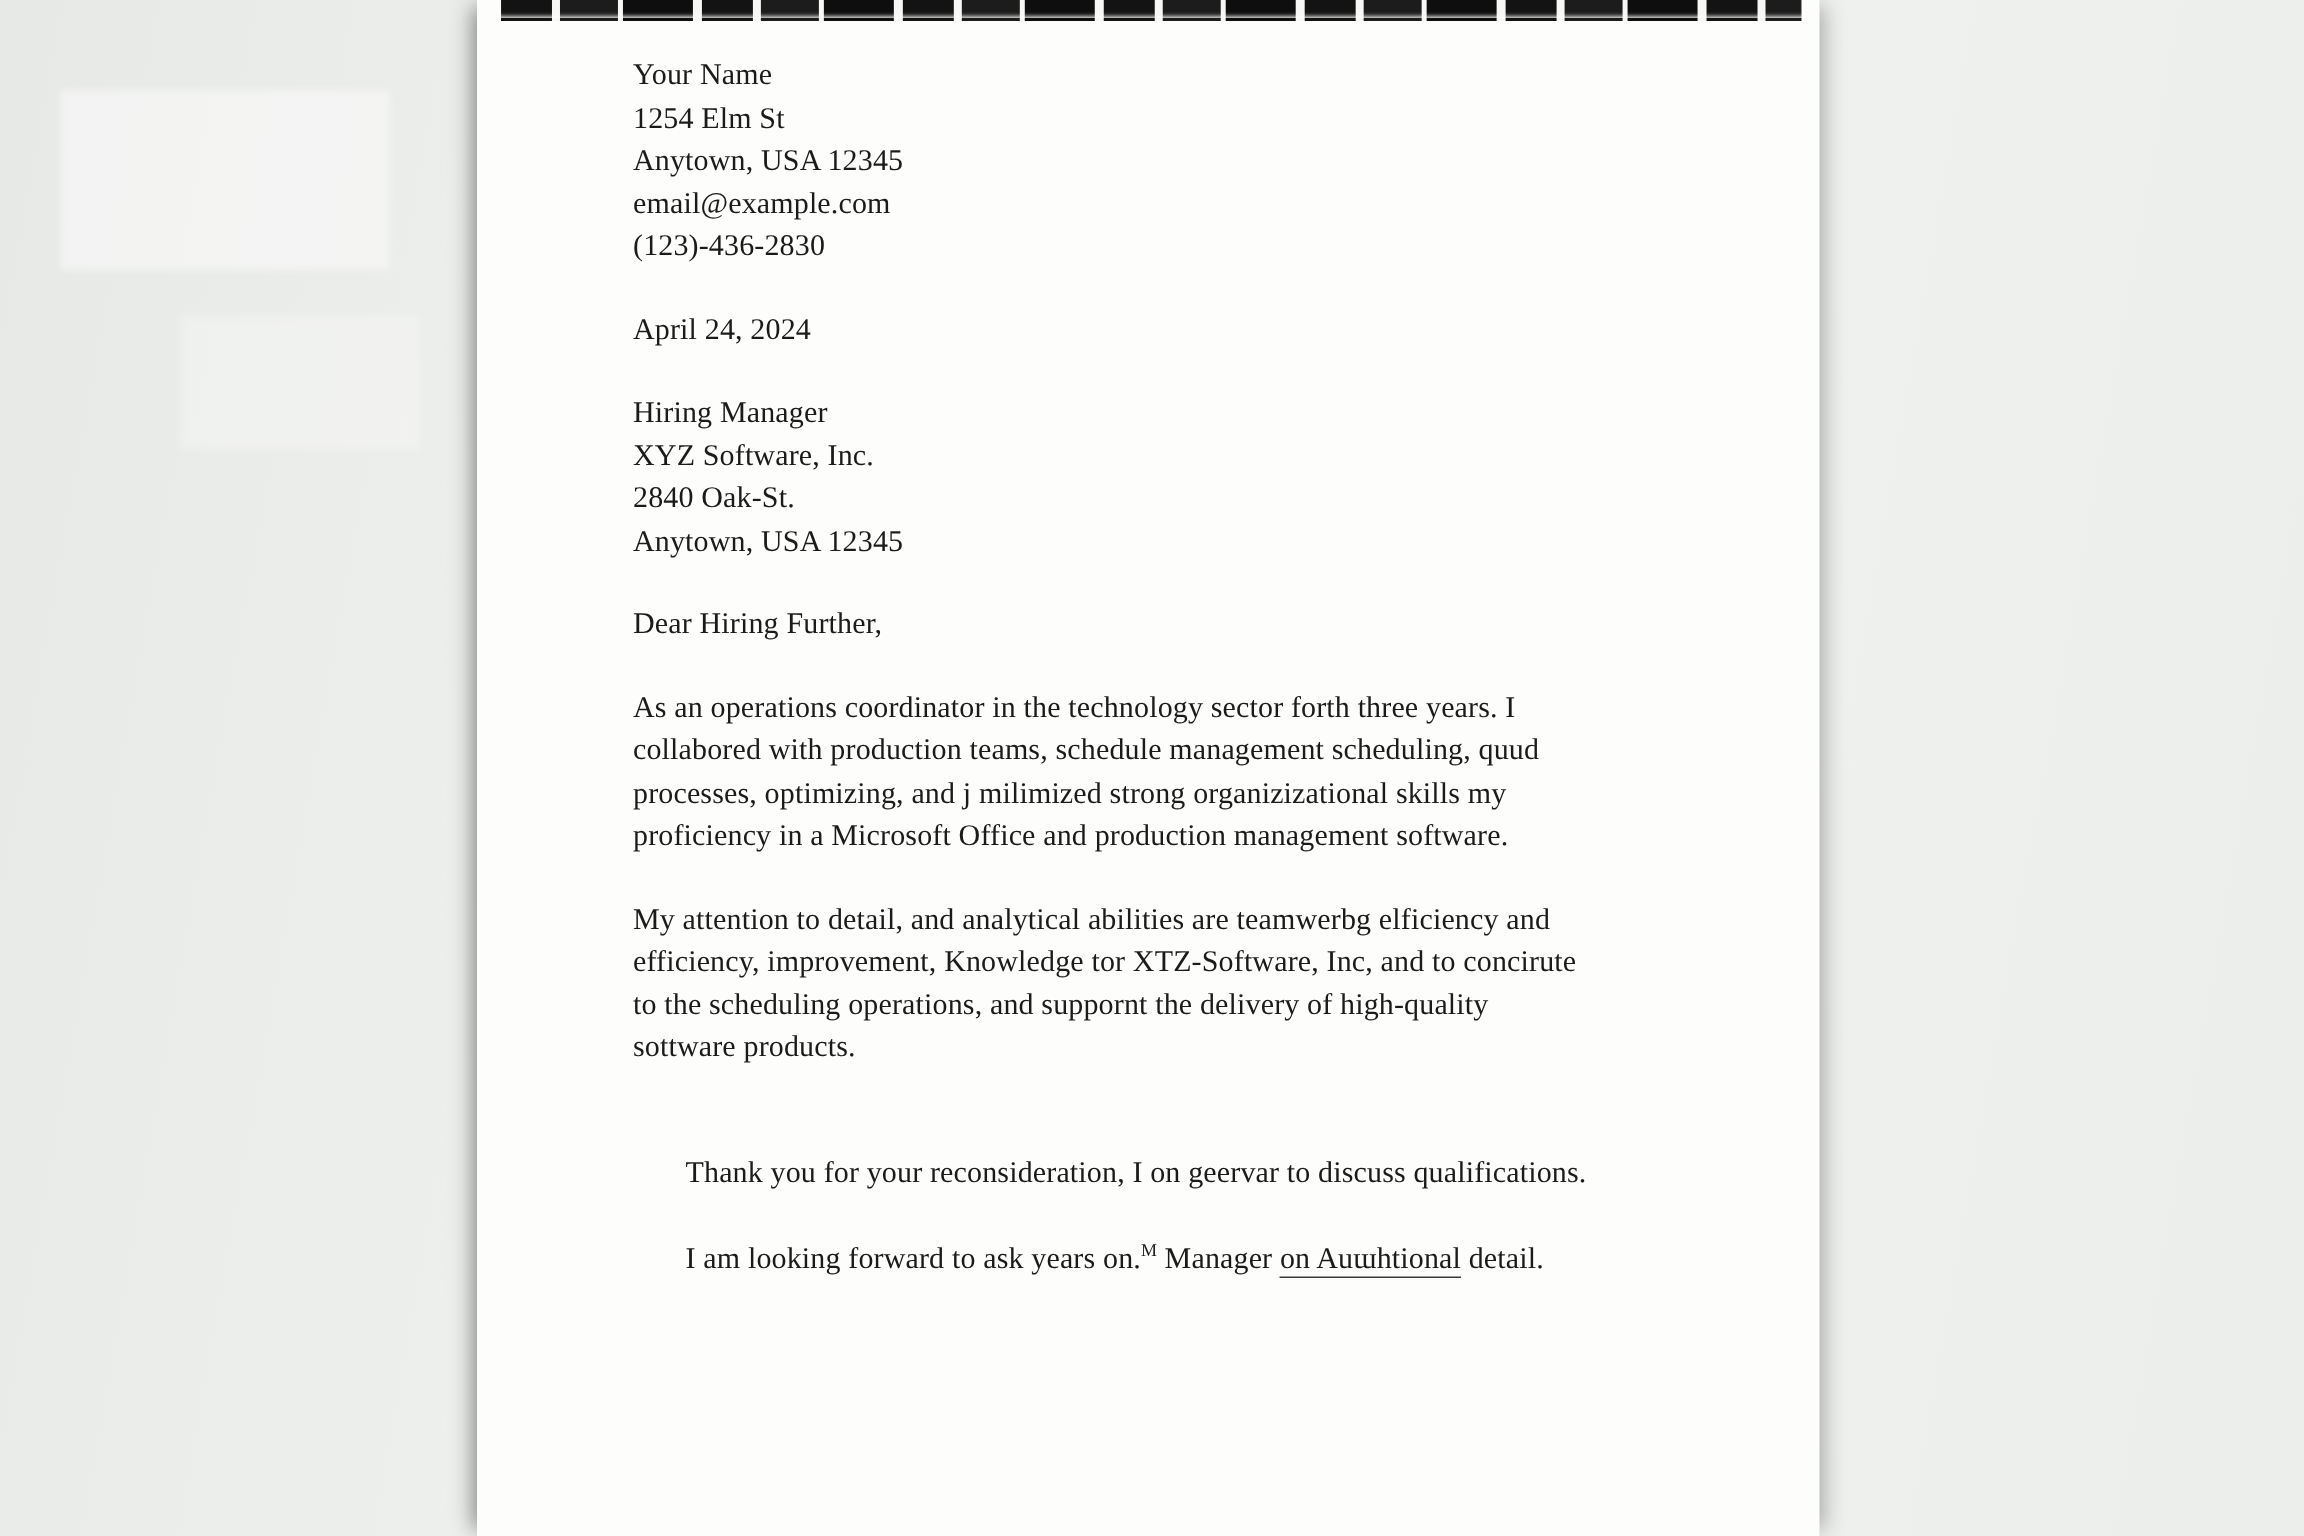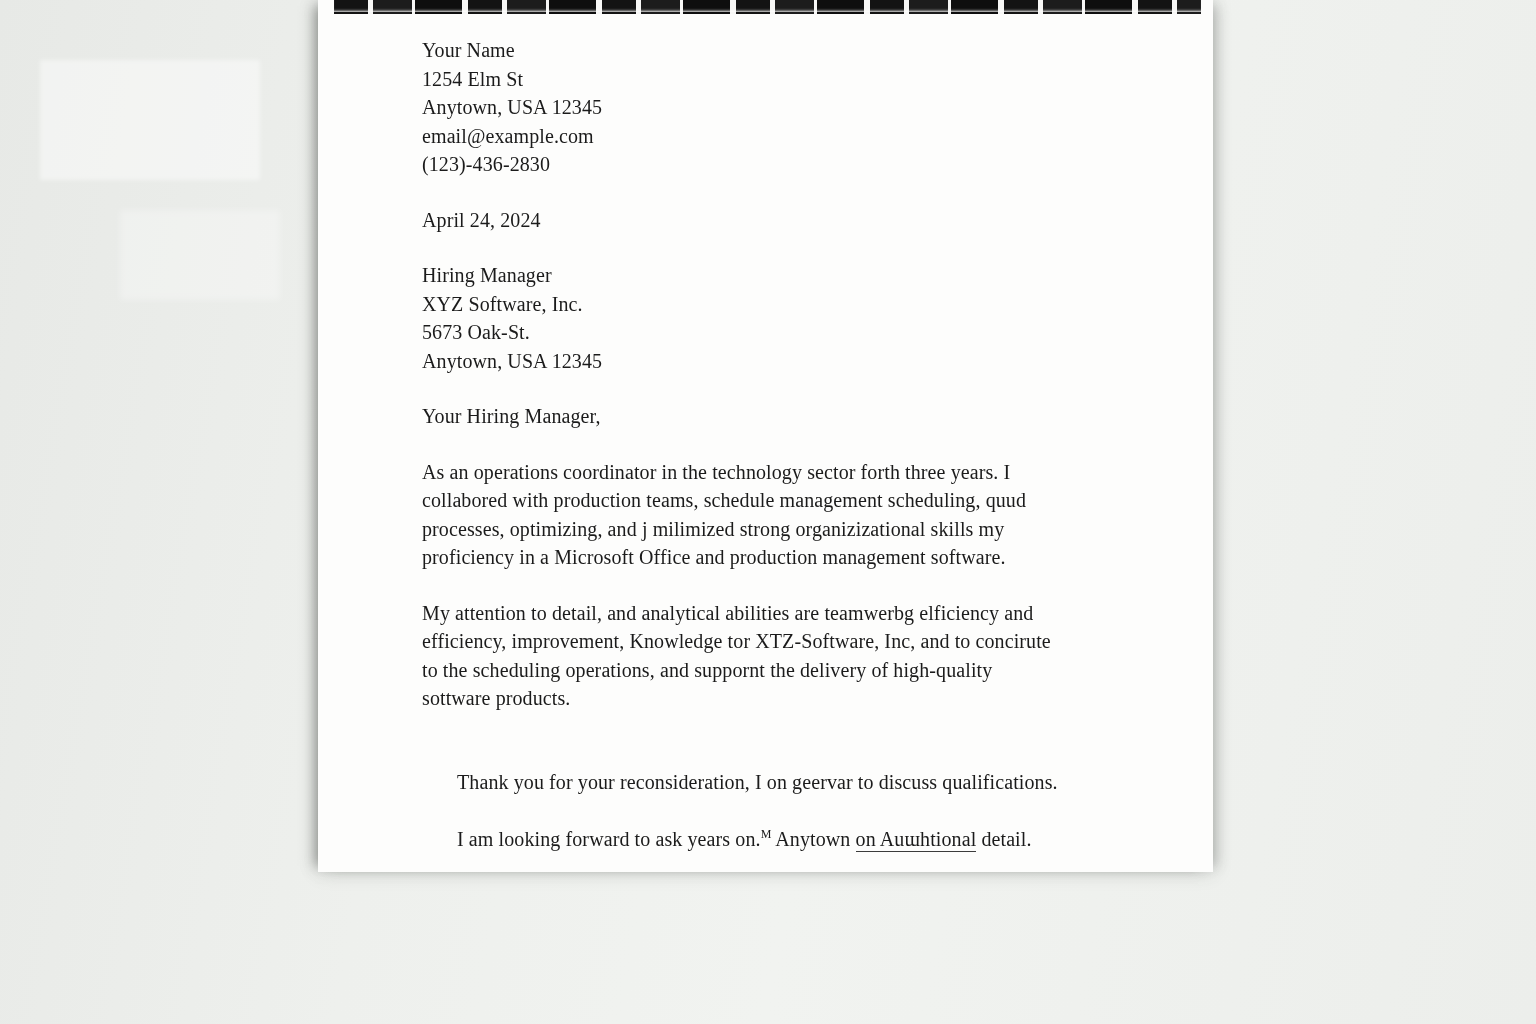--- a/index.html
+++ b/index.html
@@ -29,21 +29,21 @@
     left: 120px; top: 210px;
     width: 160px; height: 90px;
     background: rgba(255,255,255,0.30);
     filter: blur(3px);
   }
   .page {
     position: absolute;
     left: 318px;
     top: 0;
     width: 895px;
-    height: 872px;
+    height: 1024px;
     background: #fdfdfc;
     box-shadow: -9px 0 12px -6px rgba(80,84,80,0.55),
                  9px 0 12px -6px rgba(80,84,80,0.30),
                  0 0 18px rgba(60,64,60,0.18);
     text-decoration: underline;
   }
   .redacted-top {
     position: absolute;
     left: 16px;
     right: 12px;
@@ -102,39 +102,39 @@
       <div class="block">Your Name
 1254 Elm St
 Anytown, USA 12345
 email@example.com
 (123)-436-2830</div>
 
       <div class="block">April 24, 2024</div>
 
       <div class="block">Hiring Manager
 XYZ Software, Inc.
-5673 Oak-St.
+2840 Oak-St.
 Anytown, USA 12345</div>
 
-      <div class="block">Your Hiring Manager,</div>
+      <div class="block">Dear Hiring Further,</div>
 
 
       <div class="block">As an operations coordinator in the technology sector forth three years. I
 collabored with production teams, schedule management scheduling, quud
 processes, optimizing, and j milimized strong organizizational skills my
 proficiency in a Microsoft Office and production management software.</div>
 
       <div class="block">My attention to detail, and analytical abilities are teamwerbg elficiency and
 efficiency, improvement, Knowledge tor XTZ-Software, Inc, and to concirute
 to the scheduling operations, and suppornt the delivery of high-quality
 sottware products.</div>
 
       <div class="block">
         <div class="line">Thank you for your reconsideration, I on geervar to discuss qualifications.</div>
-        <div class="line"><span>I am looking forward to ask years on.</span><sup class="sup-m">M</sup><span> Anytown </span><span class="underlined">on Auɯhtional</span><span> detail.</span></div>
+        <div class="line"><span>I am looking forward to ask years on.</span><sup class="sup-m">M</sup><span> Manager </span><span class="underlined">on Auɯhtional</span><span> detail.</span></div>
       </div>
 
       <div class="block">
         
         
       </div>
 
     </div>
   </div>
 </div>

